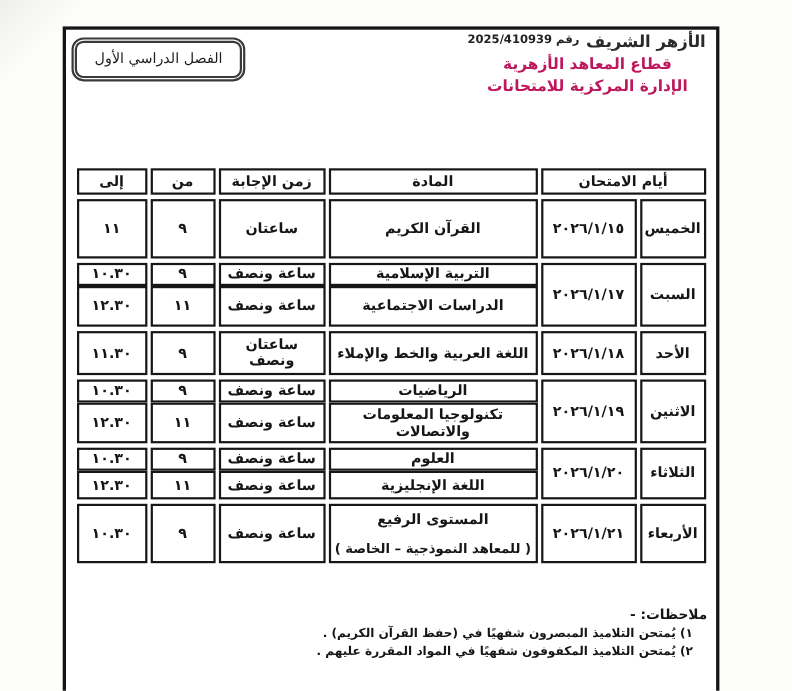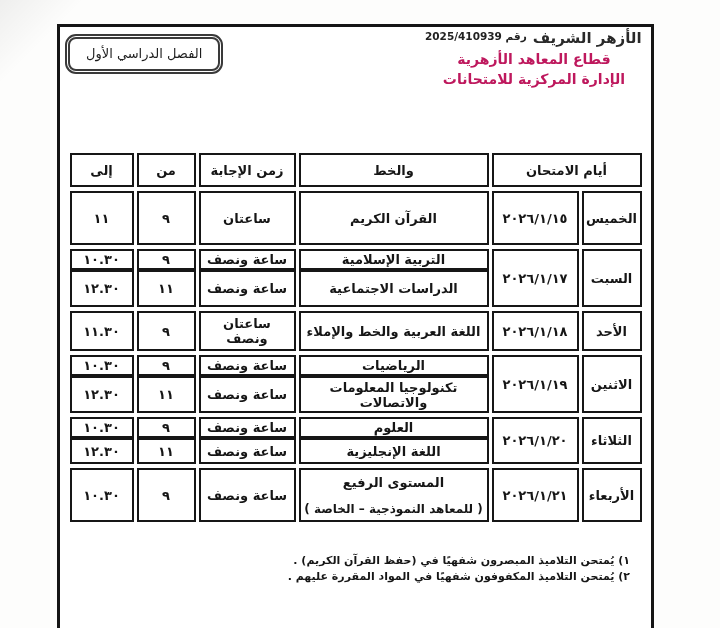--- a/index.html
+++ b/index.html
@@ -60,21 +60,21 @@
     text-align: center;
     vertical-align: middle;
     font-weight: bold;
     font-size: 13px;
     background: #fff;
     padding: 1px 2px;
     overflow: hidden;
   }
   .c-day { width: 60px; } .c-date { width: 87px; } .c-subj { width: 190px; }
   .c-dur { width: 97px; } .c-from { width: 59px; } .c-to { width: 64px; }
-  th.hd { height: 34px; font-size: 13px; margin-left: 32px; }
+  th.hd { height: 24px; font-size: 13px; margin-left: 32px; }
   .h40 { height: 54px; } .h37 { height: 37px; } .h50 { height: 40px; }
   .h35 { height: 35px; } .h26 { height: 26px; }
   .subj2 { font-size: 12px; margin-top: 12px; }
   
   .notes { position: absolute; right: 8px; left: 12px; top: 524px; }
   .notes-title { font-size: 12.5px; font-weight: bold; }
   .note-item { font-size: 11px; font-weight: bold; padding-right: 13px; margin-top: 3px; }
 </style>
 </head>
 <body>
@@ -103,21 +103,21 @@
             <col class="c-day">
             <col class="c-date">
             <col class="c-subj">
             <col class="c-dur">
             <col class="c-from">
             <col class="c-to">
           </colgroup>
         <tbody>
             <tr>
           <th class="hd" colspan="2">أيام الامتحان</th>
-          <th class="hd">والخط</th>
+          <th class="hd">المادة</th>
           <th class="hd">زمن الإجابة</th>
           <th class="hd">من</th>
           <th class="hd">إلى</th>
         </tr>
       </tbody>
         </table>
 
       <table class="grp">
         <colgroup>
             <col class="c-day">
@@ -261,18 +261,19 @@
           <td>ساعة ونصف</td>
           <td>٩</td>
           <td>١٠.٣٠</td>
         </tr>
       </tbody>
         </table>
 
     </div>
 
     <div class="notes">
+      <div class="notes-title">ملاحظات: -</div>
       <div class="note-item">١) يُمتحن التلاميذ المبصرون شفهيًا في (حفظ القرآن الكريم) .</div>
       <div class="note-item">٢) يُمتحن التلاميذ المكفوفون شفهيًا في المواد المقررة عليهم .</div>
     </div>
 
   </div>
 </div>
 
 </body></html>

